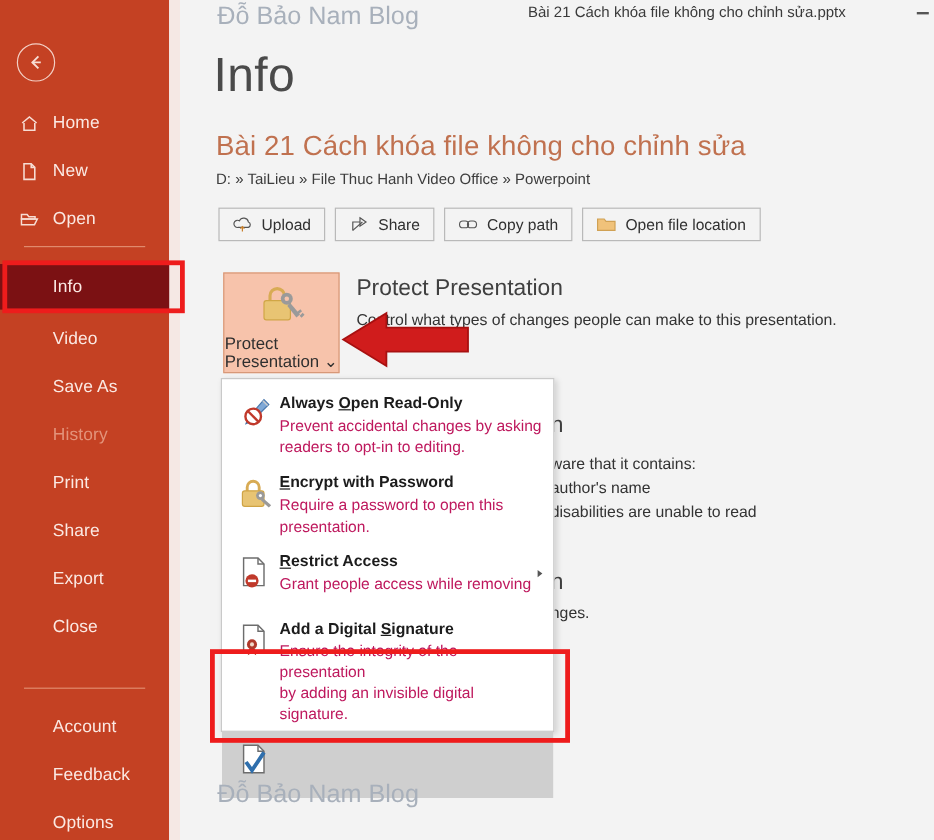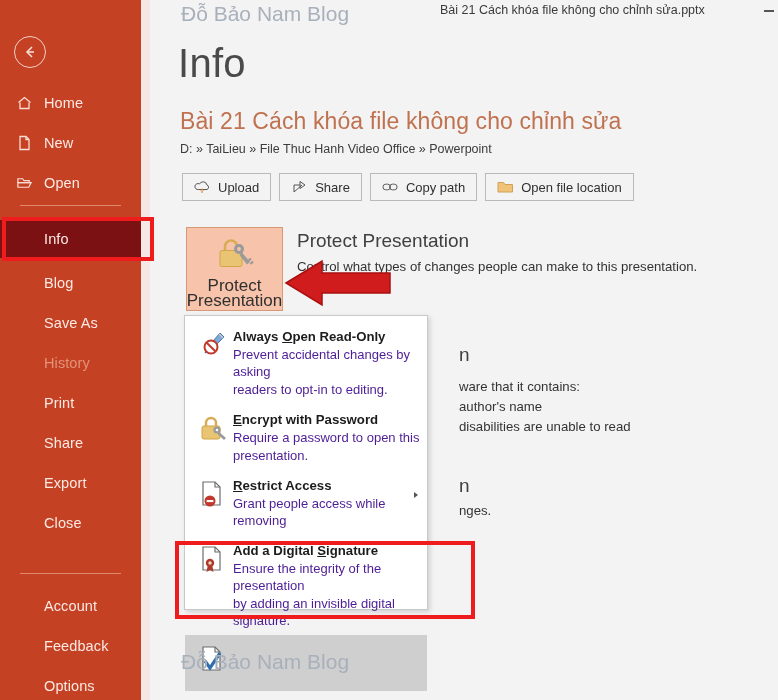--- a/index.html
+++ b/index.html
@@ -97,21 +97,21 @@
 
   
   .protect-tile {
     position: absolute; left: 186px; top: 227px;
     width: 97px; height: 84px;
     background: #f7c3ab; border: 1px solid #d79878;
     display: flex; flex-direction: column; align-items: center;
     padding-top: 8px;
   }
   .protect-tile .pt-label {
-    font-size: 17px; color: #2f2f2f; text-align: center; line-height: 15px;
+    font-size: 14px; color: #2f2f2f; line-height: 15px;
     margin-top: 4px;
   }
   .protect-head {
     position: absolute; left: 297px; top: 230px;
     font-size: 19px; color: #404040;
   }
   .protect-sub {
     position: absolute; left: 297px; top: 259px;
     font-size: 13.2px; color: #333;
   }
@@ -120,35 +120,35 @@
   .bg-sec-head {
     position: absolute; font-size: 19px; color: #404040;
   }
   .bg-sec-line {
     position: absolute; font-size: 13.2px; color: #333;
   }
 
   
   .menu {
     position: absolute; left: 184px; top: 315px;
-    width: 244px; height: 295px;
+    width: 278px; height: 295px;
     background: #fff; border: 1px solid #c9c9c9;
     box-shadow: 2px 2px 5px rgba(0,0,0,.15);
     padding-top: 5px;
   }
   .menu-item {
     position: relative; display: flex;
     padding: 6px 6px 6px 8px; min-height: 56px;
   }
   .menu-item.highlight { background: #cfcfcf; }
   .mi-ico { width: 40px; flex: 0 0 40px; display: flex; align-items: flex-start; justify-content: center; padding-top: 3px; }
   .mi-text { flex: 1; }
   .mi-title { font-size: 13.2px; font-weight: bold; color: #1c1c1c; line-height: 17px; }
   .mi-title u { text-decoration: underline; }
-  .mi-desc { font-size: 13px; color: #4c1d95; line-height: 17px; margin-top: 1px; }
+  .mi-desc { font-size: 13px; color: #be185d; line-height: 17px; margin-top: 1px; }
   .mi-arrow {
     position: absolute; right: 9px; top: 22px;
     width: 0; height: 0;
     border-left: 4px solid #555;
     border-top: 3.5px solid transparent;
     border-bottom: 3.5px solid transparent;
   }
 
   
   .anno-box {
@@ -203,21 +203,21 @@
     <span class="nav-lbl">Open</span>
   </div>
 
   <div class="nav-divider" style="top:205px"></div>
 
   <div class="nav-item selected" style="top:220px;height:38px">
     <span class="nav-lbl">Info</span>
   </div>
 
   <div class="nav-item" style="top:264px">
-    <span class="nav-lbl">Blog</span>
+    <span class="nav-lbl">Video</span>
   </div>
 
   <div class="nav-item" style="top:304px">
     <span class="nav-lbl">Save As</span>
   </div>
 
   <div class="nav-item disabled" style="top:344px">
     <span class="nav-lbl">History</span>
   </div>
 

